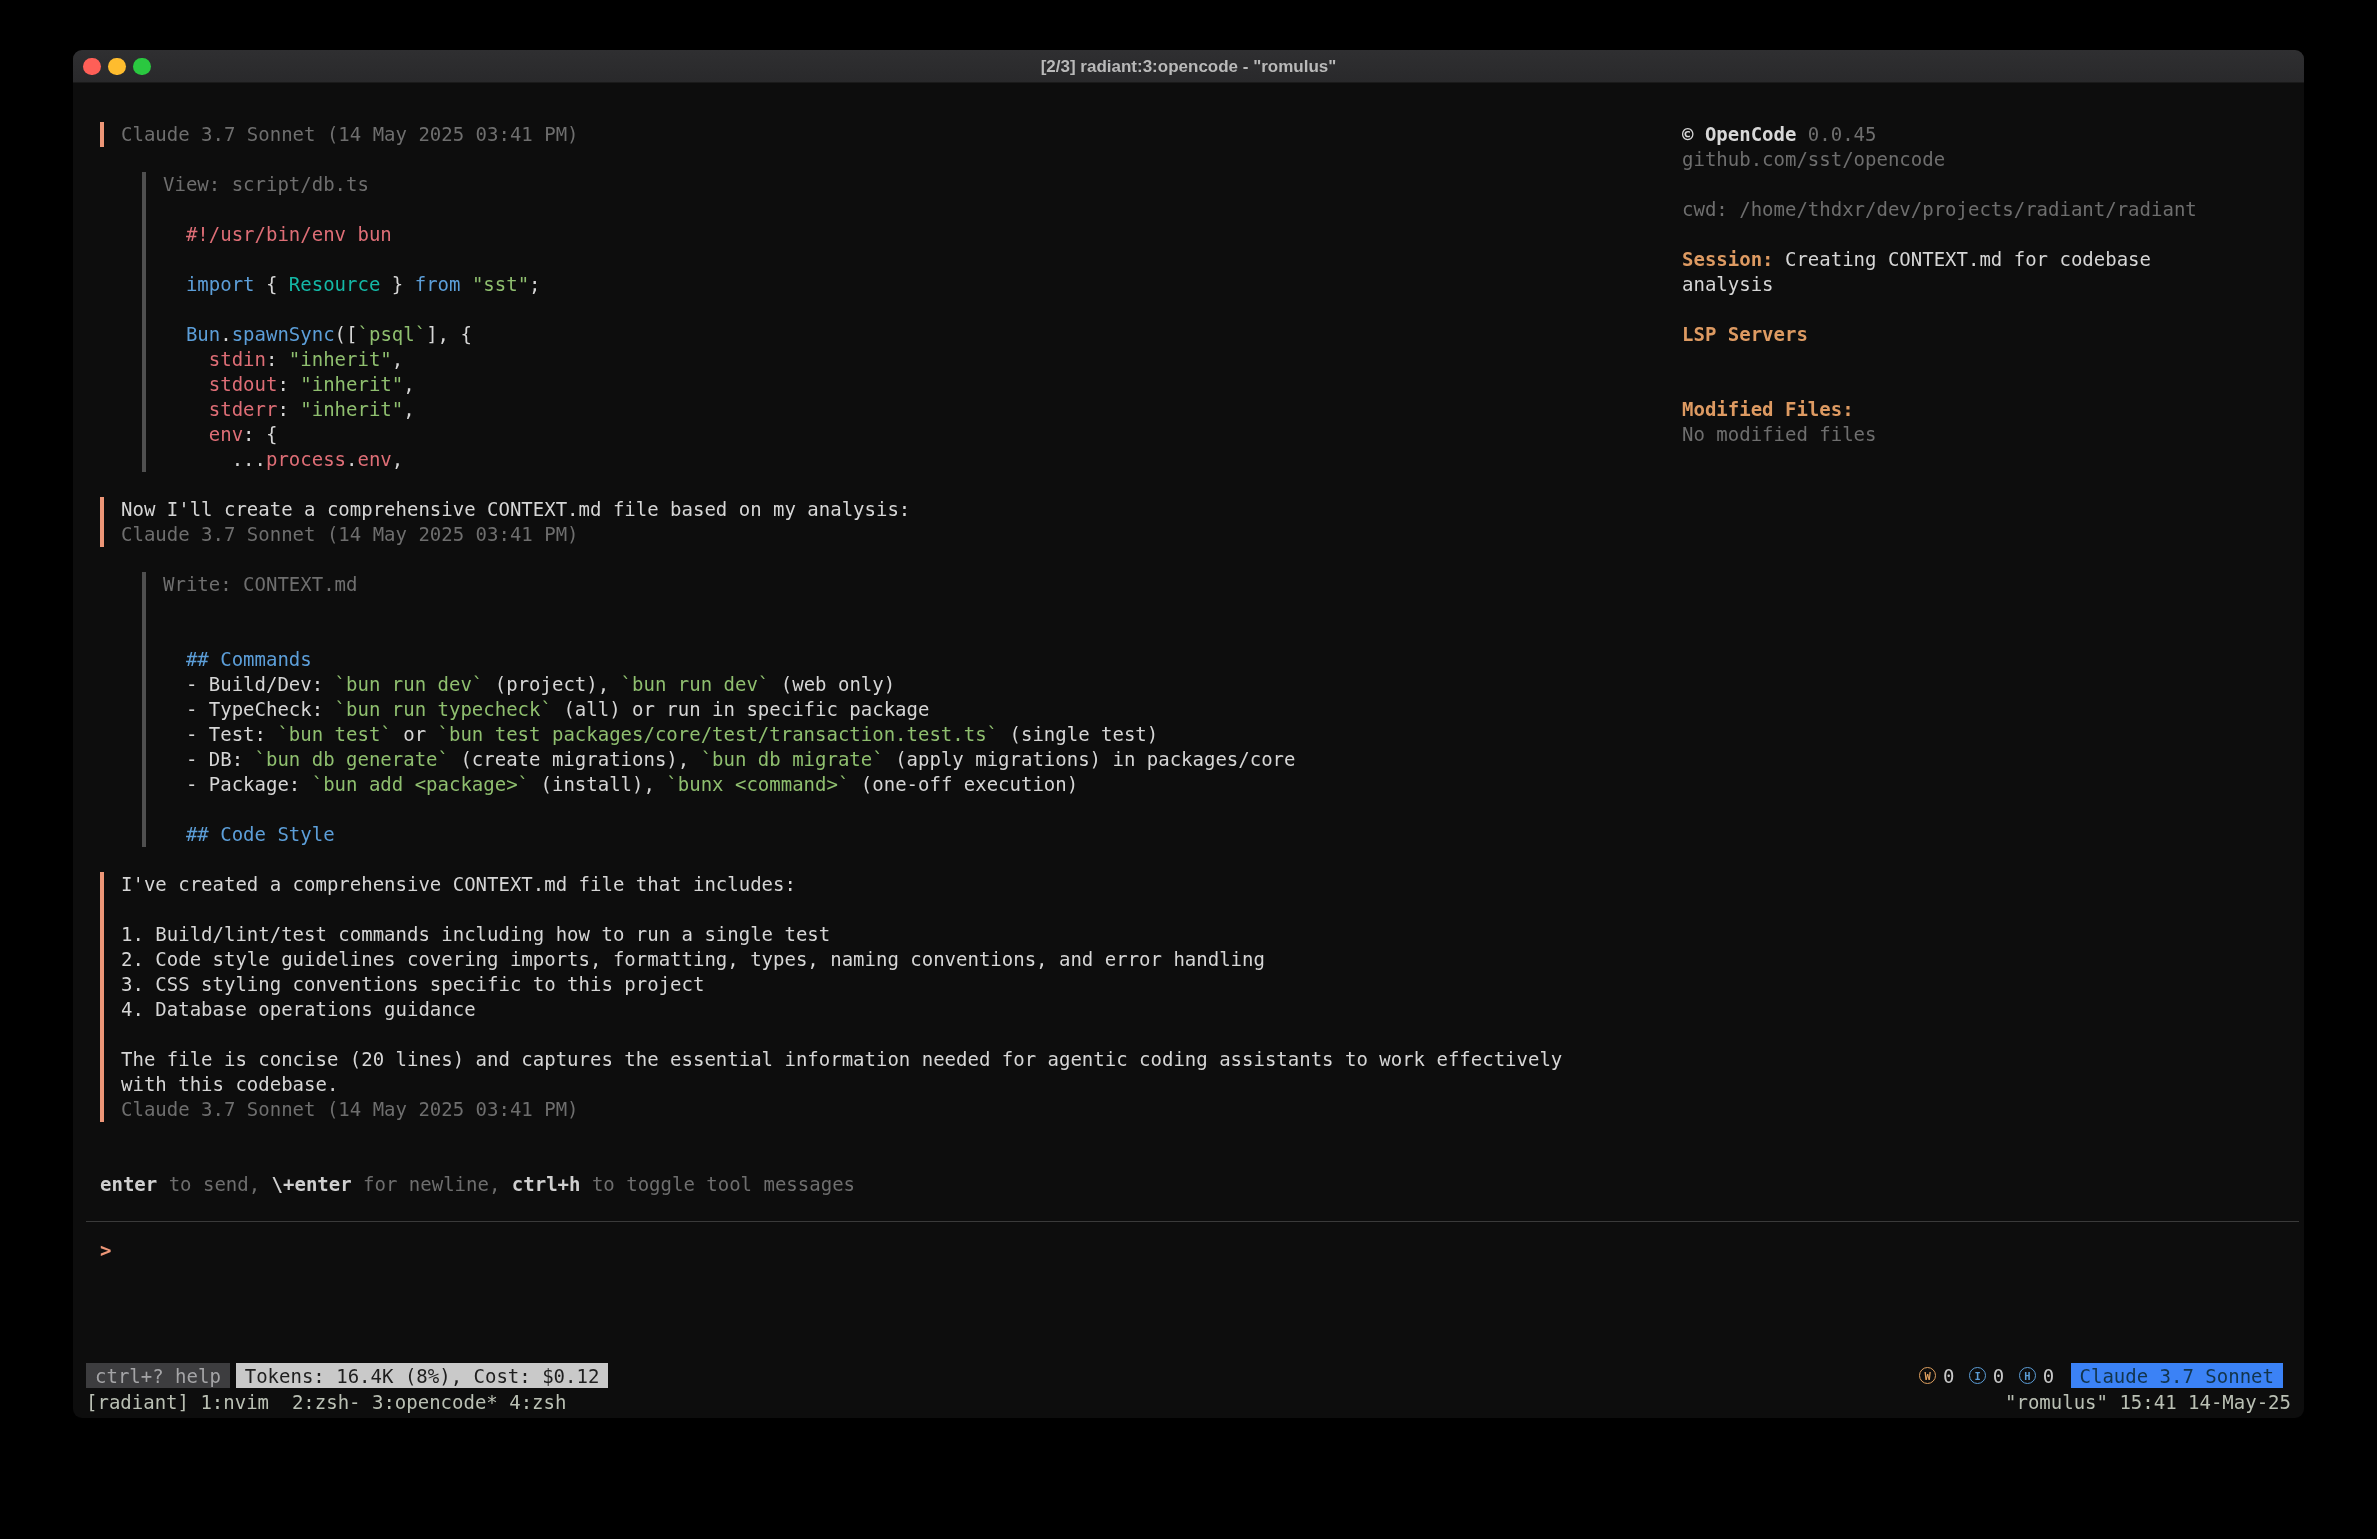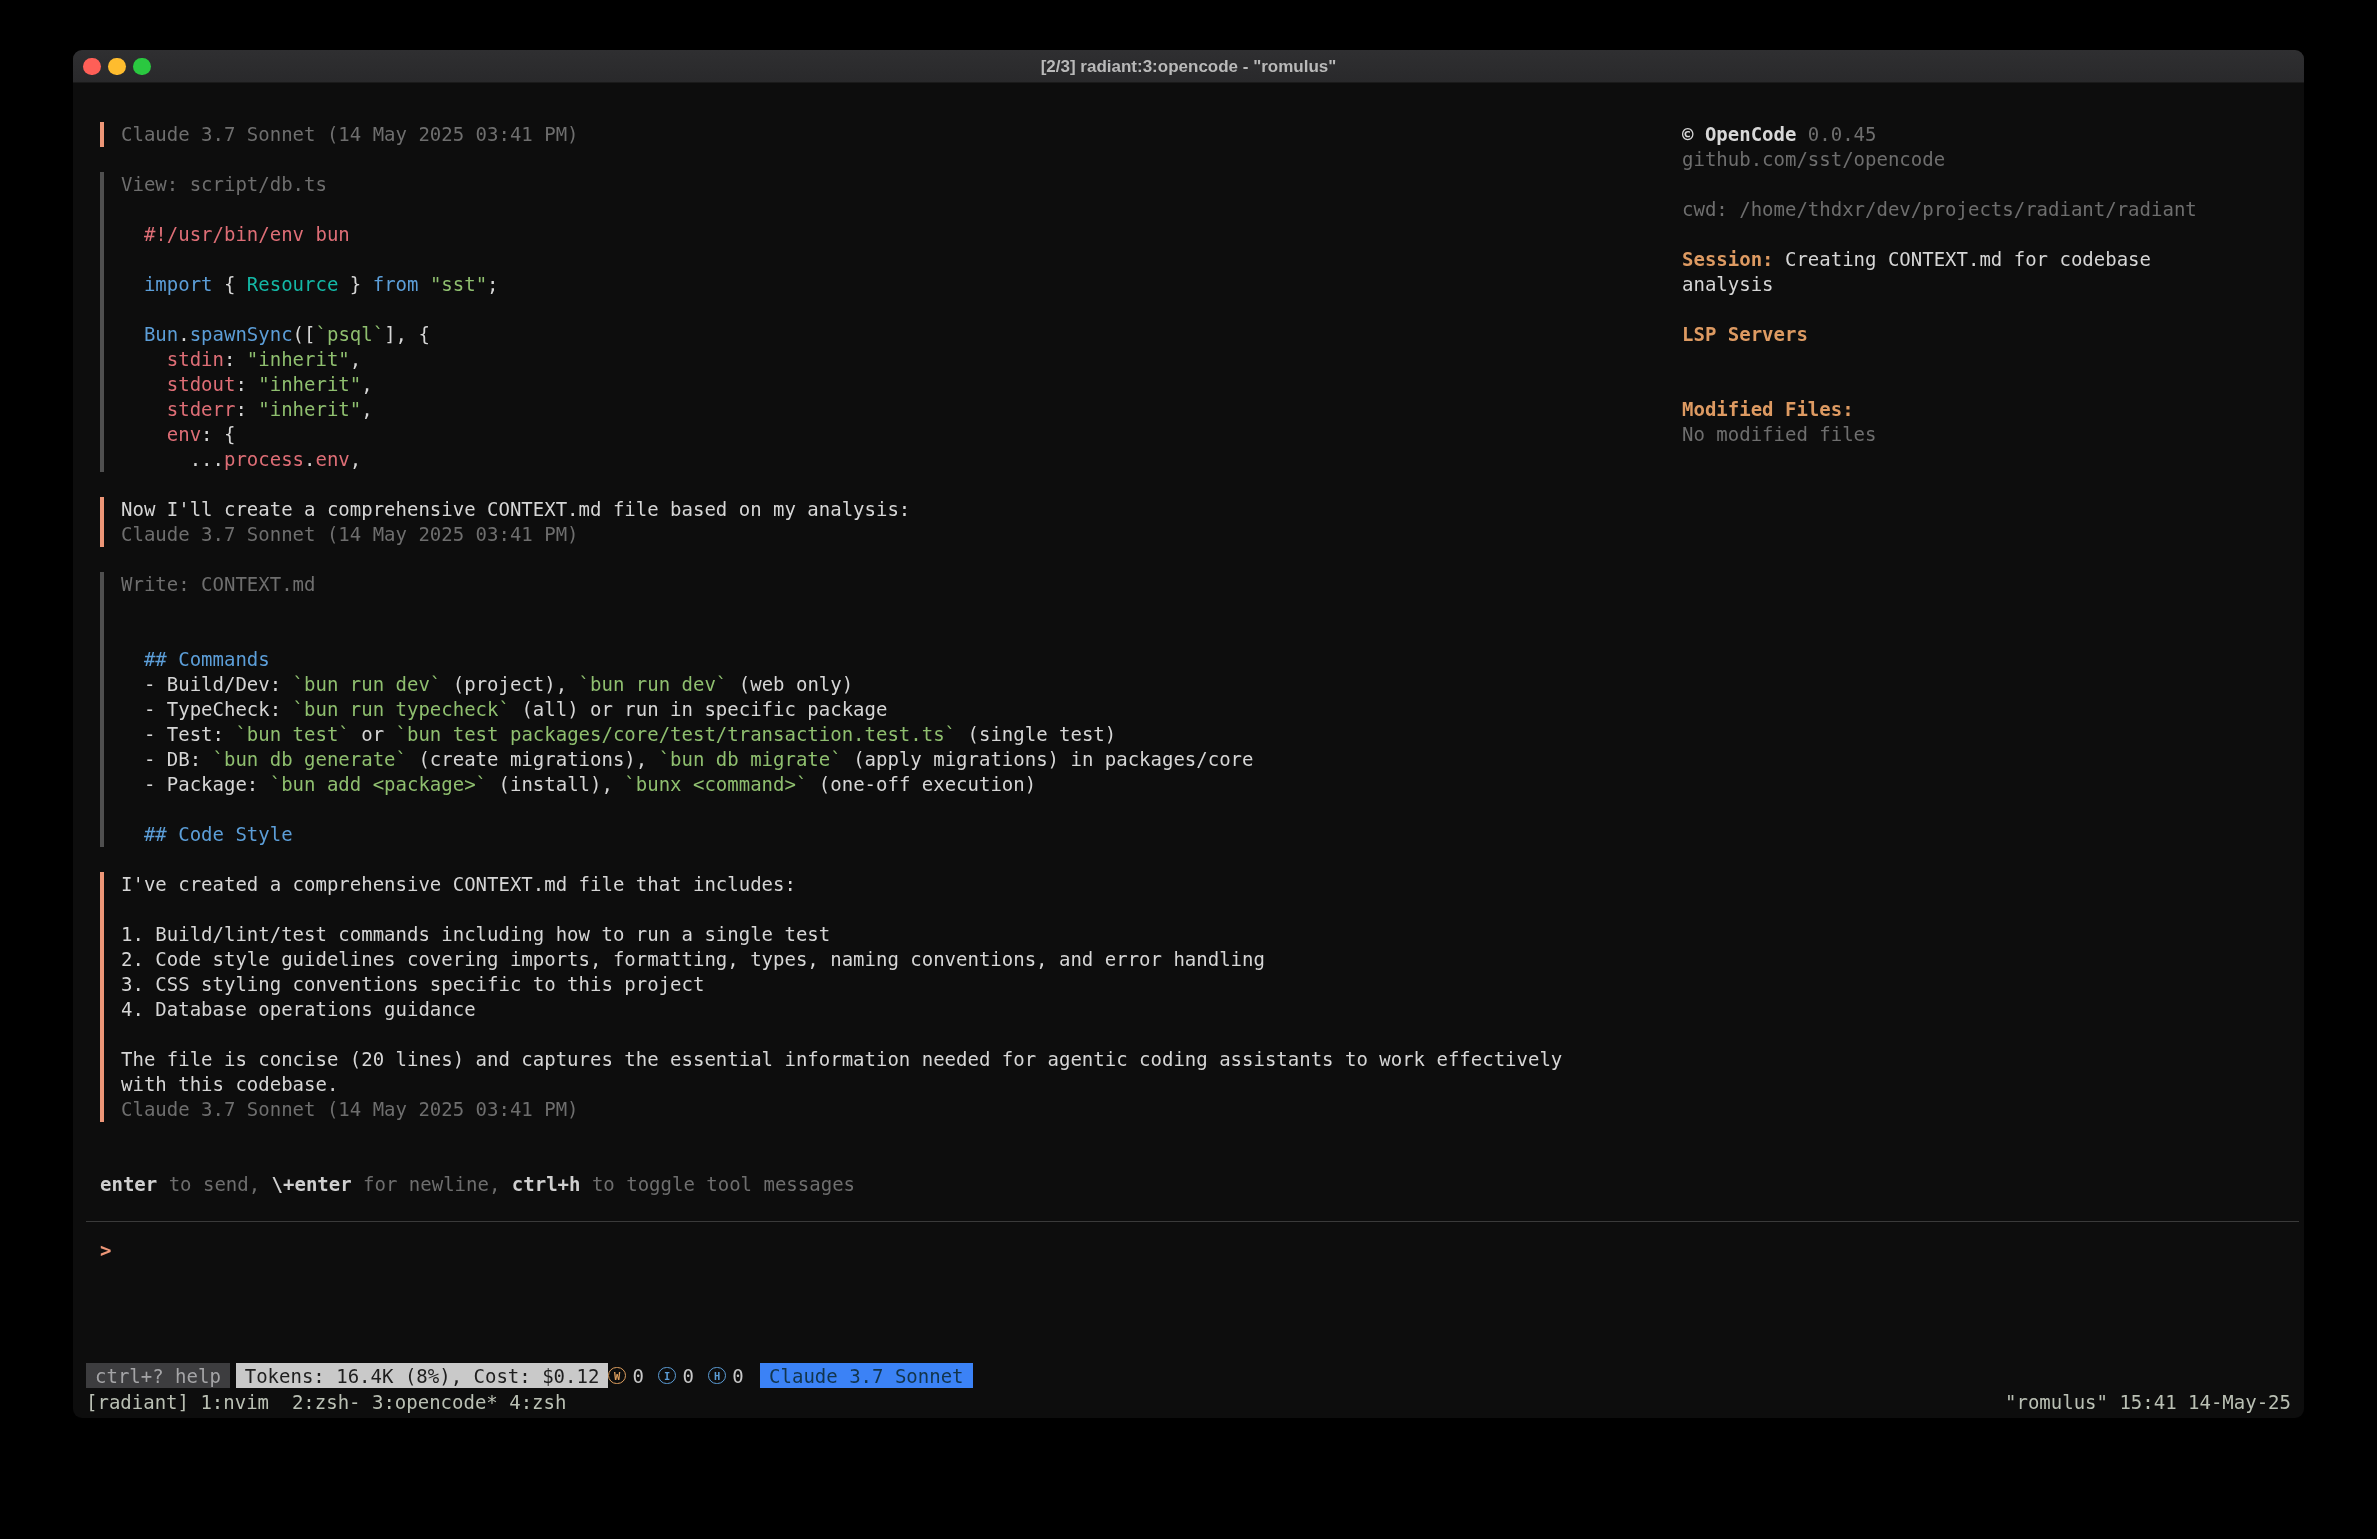--- a/index.html
+++ b/index.html
@@ -22,42 +22,42 @@
 
   
   .terminal { position:relative; width:100%; height:1334px; font-size:19px; color:#d6d6d6; }
   .line { height:25px; line-height:25px; white-space:pre; }
   .line.g { color:#6e6e6e; }
   .line.w { color:#d6d6d6; }
 
   .chat { position:absolute; left:27px; top:39px; }
   .block { border-left:4.6px solid #4f4f4f; padding-left:17px; }
   .block.orange { border-left-color:#ed9677; }
-  .block.gray { border-left-color:#4f4f4f; }
+  .block.gray { border-left-color:#4f4f4f;margin-left:42px; }
 
   
   .tk-w { color:#d6d6d6; }
   .tk-g { color:#6e6e6e; }
   .tk-b { color:#5c9ed8; }
   .tk-gr { color:#8fbf6f; }
   .tk-r { color:#de6e76; }
   .tk-o { color:#14b8a6; }
   .tk-ob { color:#dd9a62; font-weight:bold; }
   .tk-wb { color:#d8d8d8; font-weight:bold; }
   .tk-bold { color:#cfcfcf; font-weight:bold; }
 
   .sidebar { position:absolute; left:1609px; top:39px; }
 
   .divider { position:absolute; left:13px; right:5.2px; top:1138px; border-top:1.3px solid #3a3a3a; }
   .promptline { position:absolute; left:27px; top:1155px; height:25px; line-height:25px; }
   .caret { color:#ed9677; font-weight:bold; }
 
   
-  .statusbar { position:absolute; left:0; right:16px; top:1280px; height:25px; padding:0 13px;
-               display:flex; align-items:center; }
+  .statusbar { position:absolute; left:0; right:8px; top:1280px; height:25px; padding:0 13px;
+               display:flex; justify-content:space-between; align-items:center; }
   .sb-left { display:flex; gap:5.9px; }
   .sb-right { display:flex; align-items:center; gap:16.3px; }
   .badge { display:inline-flex; align-items:center; height:25px; padding:0 9px; white-space:pre; }
   .badge.dark { background:#3d3d3f; color:#a5a5a7; }
   .badge.light { background:#c9c9c9; color:#1e1e1e; }
   .badge.model { background:#3b82f6; color:#12344c; }
   .diags { display:flex; align-items:center; gap:14.4px; }
   .diag { display:inline-flex; align-items:center; gap:6.5px; }
   .diag.warn { color:#dfa05f; }
   .diag.info { color:#5c9ed8; }

